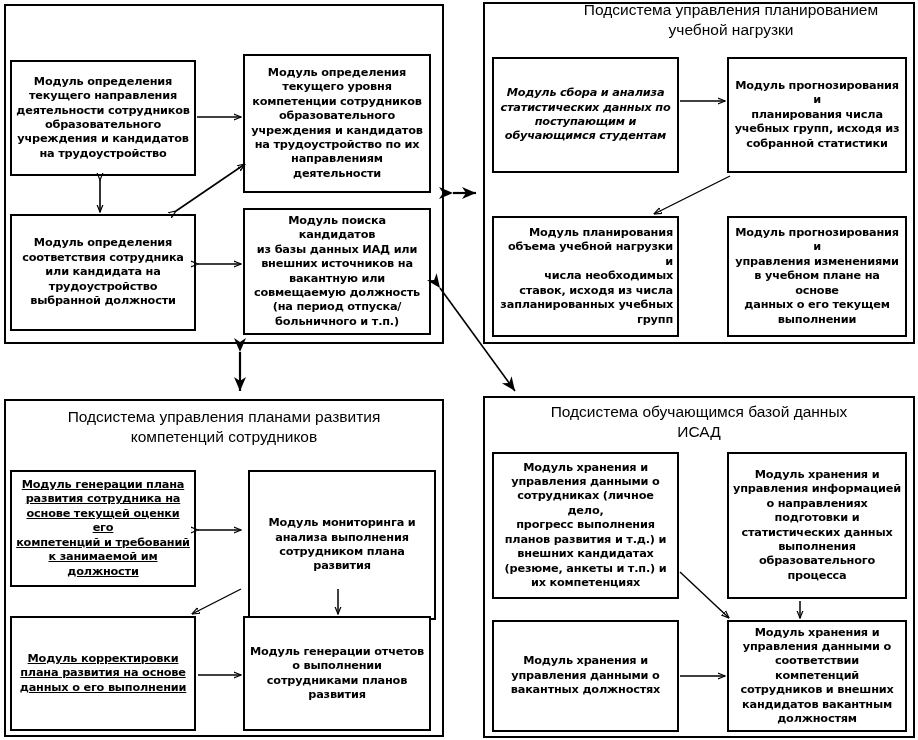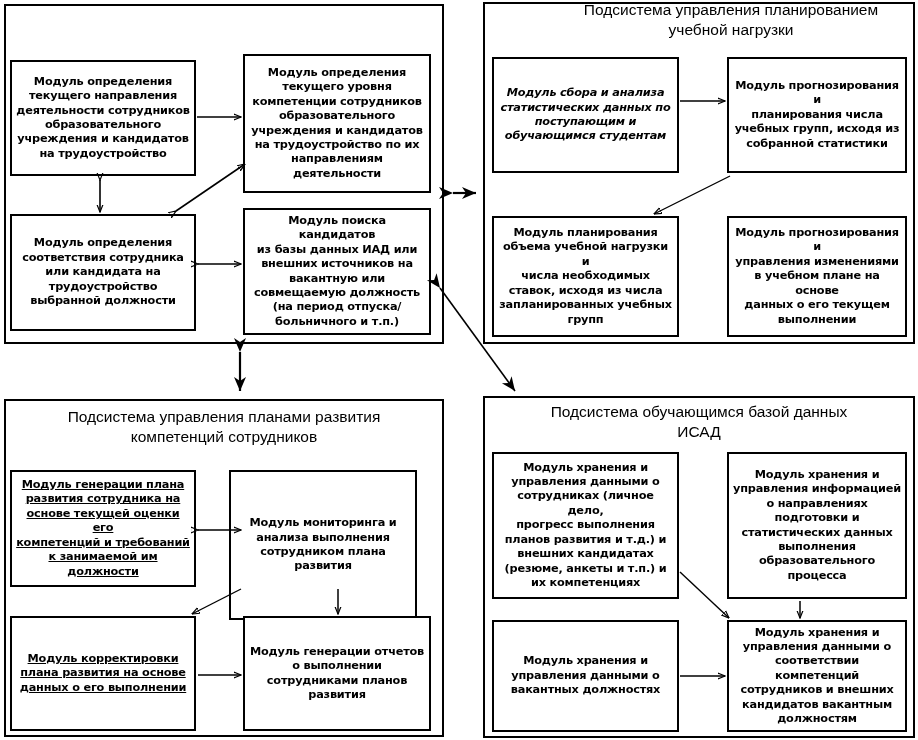--- a/index.html
+++ b/index.html
@@ -118,21 +118,21 @@
 обучающимся студентам</span>
   </div>
 
   <div class="box" style="left:727px; top:57px; width:180px; height:116px;">
     <span class="box-text">Модуль прогнозирования и
 планирования числа
 учебных групп, исходя из
 собранной статистики</span>
   </div>
 
-  <div class="box" style="left:492px; top:216px; width:187px; height:121px;">
+  <div class="box" style="left:492px; top:216px; width:187px; height:121px;text-align:right;">
     <span class="box-text">Модуль планирования
 объема учебной нагрузки и
 числа необходимых
 ставок, исходя из числа
 запланированных учебных
 групп</span>
   </div>
 
   <div class="box" style="left:727px; top:216px; width:180px; height:121px;">
     <span class="box-text">Модуль прогнозирования и
@@ -149,21 +149,21 @@
 
   <div class="box" style="left:10px; top:470px; width:186px; height:117px;text-decoration:underline;">
     <span class="box-text">Модуль генерации плана
 развития сотрудника на
 основе текущей оценки его
 компетенций и требований
 к занимаемой им
 должности</span>
   </div>
 
-  <div class="box" style="left:229px; top:470px; width:188px; height:150px;">
+  <div class="box" style="left:248px; top:470px; width:188px; height:150px;">
     <span class="box-text">Модуль мониторинга и
 анализа выполнения
 сотрудником плана
 развития</span>
   </div>
 
   <div class="box" style="left:10px; top:616px; width:186px; height:115px;text-decoration:underline;">
     <span class="box-text">Модуль корректировки
 плана развития на основе
 данных о его выполнении</span>

